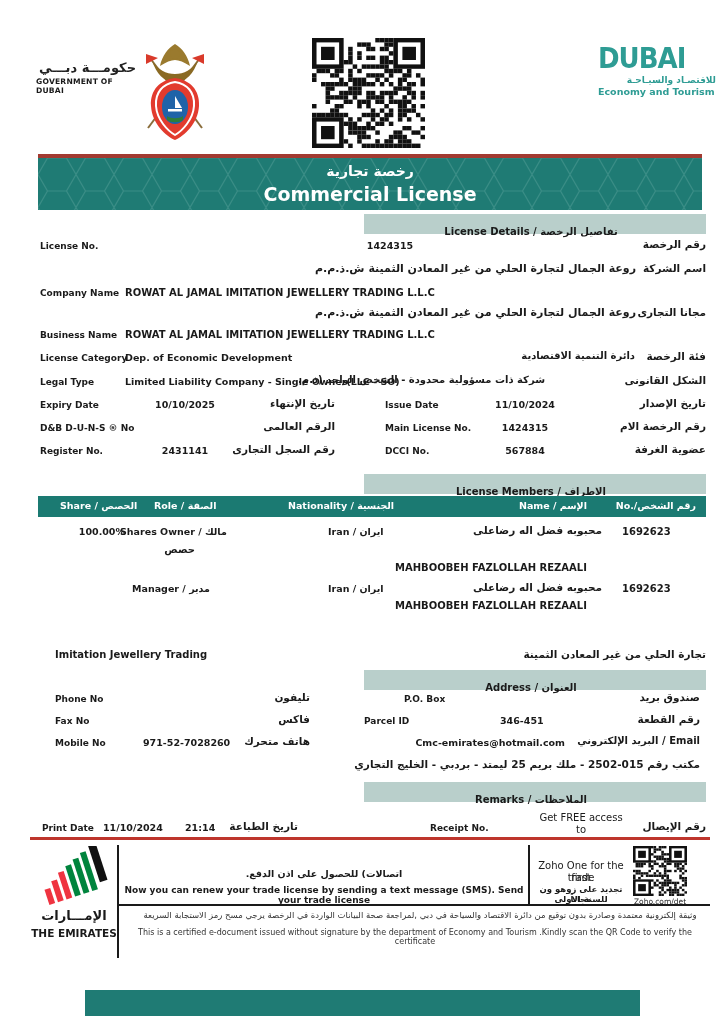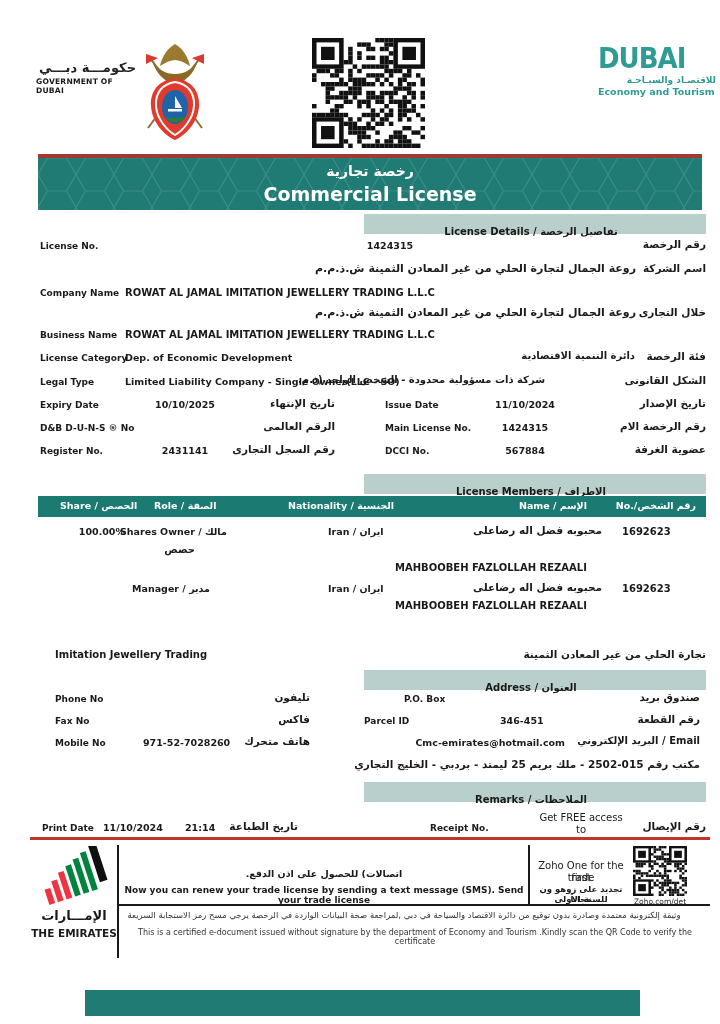--- a/index.html
+++ b/index.html
@@ -330,21 +330,21 @@
   <div class="abs val ctr" style="left:300px;top:240px;width:180px;">1424315</div>
   <div class="abs arl r" style="left:556px;top:238px;width:150px;">رقم الرخصة</div>
 
   <div class="abs arv r" style="left:300px;top:262px;width:336px;font-size:11px;">روعة الجمال لتجارة الحلي من غير المعادن الثمينة ش.ذ.م.م</div>
   <div class="abs arl r" style="left:556px;top:262px;width:150px;">اسم الشركة</div>
 
   <div class="abs lbl" style="left:40px;top:288px;">Company Name</div>
   <div class="abs val" style="left:125px;top:287px;font-size:10px;">ROWAT AL JAMAL IMITATION JEWELLERY TRADING L.L.C</div>
 
   <div class="abs arv r" style="left:300px;top:306px;width:336px;font-size:11px;">روعة الجمال لتجارة الحلي من غير المعادن الثمينة ش.ذ.م.م</div>
-  <div class="abs arl r" style="left:556px;top:306px;width:150px;">خلال التجارى</div>
+  <div class="abs arl r" style="left:556px;top:306px;width:150px;">مجانا التجارى</div>
 
   <div class="abs lbl" style="left:40px;top:330px;">Business Name</div>
   <div class="abs val" style="left:125px;top:329px;font-size:10px;">ROWAT AL JAMAL IMITATION JEWELLERY TRADING L.L.C</div>
 
   <div class="abs lbl" style="left:40px;top:353px;">License Category</div>
   <div class="abs val" style="left:125px;top:352px;">Dep. of Economic Development</div>
   <div class="abs arv r" style="left:420px;top:350px;width:215px;font-size:10px;">دائرة التنمية الاقتصادية</div>
   <div class="abs arl r" style="left:556px;top:350px;width:150px;">فئة الرخصة</div>
 
   <div class="abs lbl" style="left:40px;top:377px;">Legal Type</div>
@@ -614,18 +614,18 @@
         <rect x="38.57142857142857" y="2.380952380952381" width="12.857142857142858" height="11.904761904761905" fill="#fff"></rect>
         <rect x="41.142857142857146" y="4.761904761904762" width="7.714285714285715" height="7.142857142857142" fill="#111"></rect>
         <rect x="0" y="33.333333333333336" width="18" height="16.666666666666668" fill="#111"></rect>
         <rect x="2.5714285714285716" y="35.714285714285715" width="12.857142857142858" height="11.904761904761905" fill="#fff"></rect>
         <rect x="5.142857142857143" y="38.095238095238095" width="7.714285714285715" height="7.142857142857142" fill="#111"></rect>
       </svg></div>
   <div class="abs ctr" style="left:625px;top:897px;width:70px;font-size:7.5px;">Zoho.com/det</div>
 
   <div class="abs hline" style="left:117px;top:904px;width:593px;"></div>
 
-  <div class="abs rtl ctr" style="left:124px;top:910px;width:560px;font-size:8.5px;color:#333;">وثيقة إلكترونية معتمدة وصادرة بدون توقيع من دائرة الاقتصاد والسياحة في دبي ,لمراجعة صحة البيانات الواردة في الرخصة يرجي مسح رمز الاستجابة السريعة</div>
+  <div class="abs rtl ctr" style="left:140px;top:910px;width:560px;font-size:8.5px;color:#333;">وثيقة إلكترونية معتمدة وصادرة بدون توقيع من دائرة الاقتصاد والسياحة في دبي ,لمراجعة صحة البيانات الواردة في الرخصة يرجي مسح رمز الاستجابة السريعة</div>
   <div class="abs ctr" style="left:130px;top:928px;width:570px;font-size:8px;color:#333;">This is a certified e-document issued without signature by the department of Economy and Tourism .Kindly scan the QR Code to verify the certificate</div>
 
   <div class="abs banner" style="left:85px;top:990px;width:555px;height:26px;"></div>
 
 </div>
 
 </body></html>

